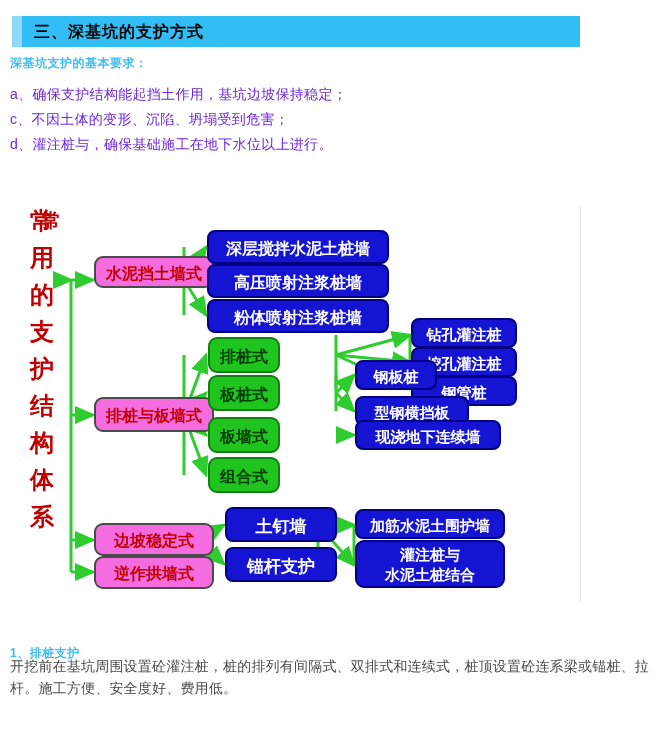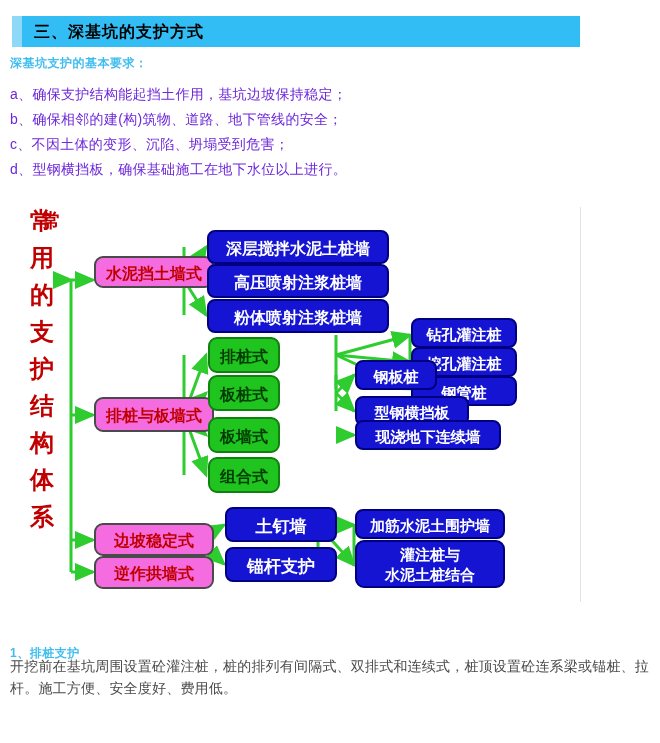--- a/index.html
+++ b/index.html
@@ -59,23 +59,22 @@
 <div class="page">
 
   <div class="section-header">
     <span class="accent"></span>
     <span class="htitle">三、深基坑的支护方式</span>
   </div>
 
   <div class="subtitle">深基坑支护的基本要求：</div>
   <div class="req-list">
     <div class="req-item">a、确保支护结构能起挡土作用，基坑边坡保持稳定；</div>
-    <div class="req-item">b、确保相邻的建(构)筑物、道路、地下管线的安全；</div>
     <div class="req-item">c、不因土体的变形、沉陷、坍塌受到危害；</div>
-    <div class="req-item">d、型钢横挡板，确保基础施工在地下水位以上进行。</div>
+    <div class="req-item">d、灌注桩与，确保基础施工在地下水位以上进行。</div>
   </div>
 
   <div class="diagram">
     <svg width="571" height="395" viewBox="0 0 571 395" xmlns="http://www.w3.org/2000/svg">
       <defs>
         <marker id="arw" markerWidth="7" markerHeight="7" refX="6" refY="3" orient="auto">
           <path d="M0,0 L7,3 L0,6 z" fill="#2ecc2e"></path>
         </marker>
       </defs>
 

